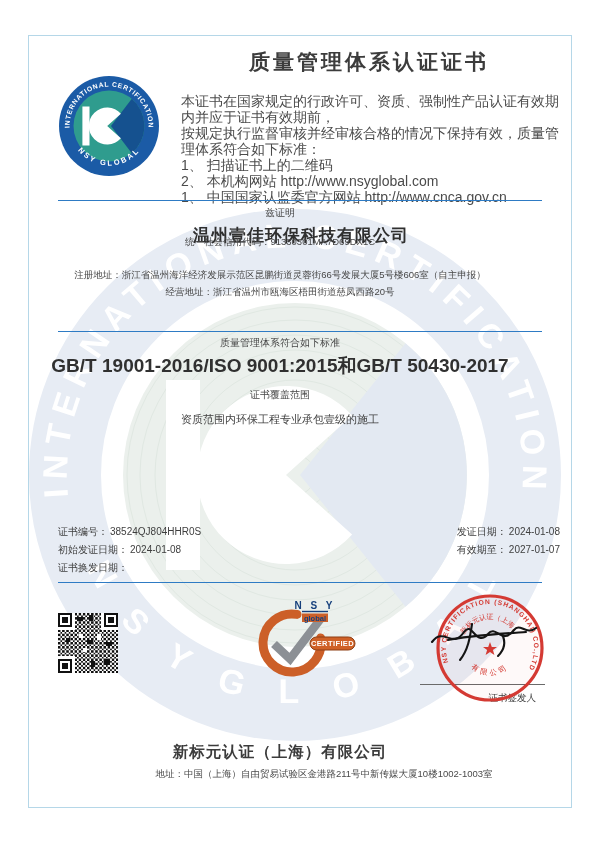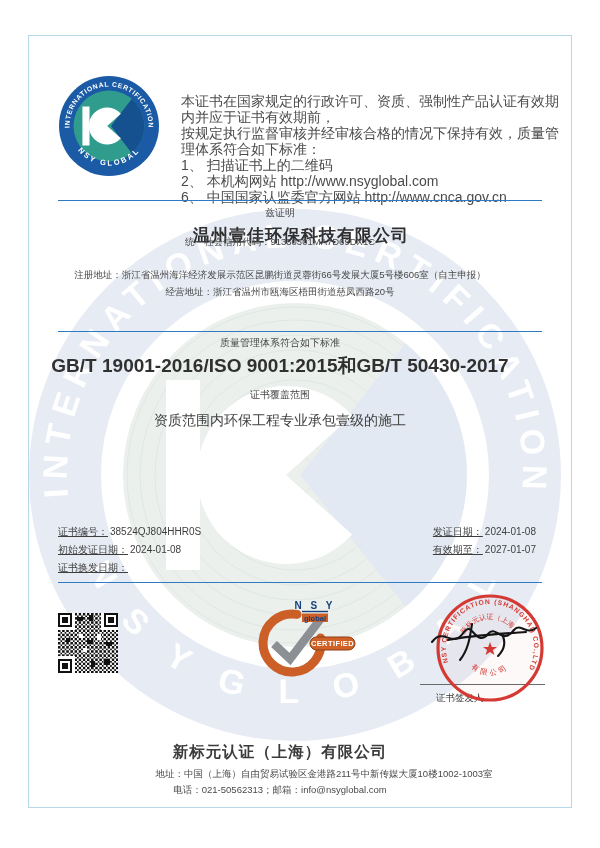--- a/index.html
+++ b/index.html
@@ -11,25 +11,25 @@
   .abs{position:absolute;}
   .ctr{left:30px;width:500px;text-align:center;}
   .title{left:180px;top:48px;width:378px;text-align:center;font-size:21px;font-weight:700;
          color:#3c3c3c;letter-spacing:3px;}
   .intro{left:181px;top:93px;width:386px;font-size:14px;color:#4b4b4b;line-height:16px;}
   .sep{left:58px;width:484px;height:1px;background:#2e7bc4;}
   .small-head{font-size:10px;color:#474747;}
   .company{font-size:17px;font-weight:700;color:#2f2f2f;letter-spacing:1px;}
   .meta{font-size:9.5px;color:#474747;}
   .std{font-size:19px;font-weight:700;color:#303030;}
-  .scope{font-size:14px;color:#3f3f3f;}
+  .scope{font-size:11px;color:#3f3f3f;}
   .info{font-size:10px;color:#3e3e3e;line-height:18px;}
-  .info .lbl{margin-right:2px;text-decoration:underline;}
+  .info .lbl{margin-right:2px;}
   .sign-line{left:420px;top:684px;width:125px;height:1px;background:#6a6a6a;}
-  .signer{left:436px;top:692px;width:100px;text-align:left;font-size:9.5px;color:#3a3a3a;}
+  .signer{left:436px;top:692px;width:100px;text-align:right;font-size:9.5px;color:#3a3a3a;}
   .footer-co{top:742px;font-size:15.5px;font-weight:600;color:#3b3b3b;letter-spacing:1px;}
   .footer-ln{font-size:9.5px;color:#4a4a4a;}
 </style>
 </head>
 <body>
 
 <div class="page">
 
   <svg class="wm" width="600" height="848" viewBox="0 0 600 848" aria-hidden="true">
     <circle cx="295" cy="475" r="230" fill="none" stroke="#e7ecf4" stroke-width="72"></circle>
@@ -77,27 +77,28 @@
         <path id="logo-bot" d="M16.2,68.7 A39.5,39.5 0 0 0 87.8,68.7" fill="none"></path>
       </defs>
       <text font-size="6.8" font-weight="bold" fill="#ffffff" letter-spacing="0.7">
         <textPath href="#logo-top" startOffset="50%" text-anchor="middle">INTERNATIONAL CERTIFICATION</textPath>
       </text>
       <text font-size="7.5" font-weight="bold" fill="#ffffff" letter-spacing="2.2">
         <textPath href="#logo-bot" startOffset="50%" text-anchor="middle">NSY GLOBAL</textPath>
       </text>
     </svg>
 
+    <div class="abs title">质量管理体系认证证书</div>
 
     <div class="abs intro">
       <div>本证书在国家规定的行政许可、资质、强制性产品认证有效期内并应于证书有效期前，</div>
       <div>按规定执行监督审核并经审核合格的情况下保持有效，质量管理体系符合如下标准：</div>
       <div>1、 扫描证书上的二维码</div>
       <div>2、 本机构网站 http://www.nsyglobal.com</div>
-      <div>6、 中国国家认监委官方网站 http://www.cnca.gov.cn</div>
+      <div>1、 中国国家认监委官方网站 http://www.cnca.gov.cn</div>
     </div>
 
     <div class="abs sep" style="top:200px;"></div>
 
     <div class="abs ctr small-head" style="top:206px;">兹证明</div>
     <div class="abs ctr company" style="top:224px;padding-left:21px;">温州壹佳环保科技有限公司</div>
     <div class="abs ctr meta" style="top:236px;">
       <span>统一社会信用代码：</span><span>91330301MA7D69DX1C</span>
     </div>
     <div class="abs ctr meta" style="top:269px;">注册地址：浙江省温州海洋经济发展示范区昆鹏街道灵蓉街66号发展大厦5号楼606室（自主申报）</div>
@@ -108,21 +109,21 @@
     <div class="abs ctr small-head" style="top:336px;">质量管理体系符合如下标准</div>
     <div class="abs ctr std" style="top:353px;">GB/T 19001-2016/ISO 9001:2015和GB/T 50430-2017</div>
     <div class="abs ctr small-head" style="top:388px;">证书覆盖范围</div>
     <div class="abs ctr scope" style="top:412px;">资质范围内环保工程专业承包壹级的施工</div>
 
     <div class="abs info" style="left:58px;top:523px;">
       <div><span class="lbl">证书编号：</span><span>38524QJ804HHR0S</span></div>
       <div><span class="lbl">初始发证日期：</span><span>2024-01-08</span></div>
       <div><span class="lbl">证书换发日期：</span><span></span></div>
     </div>
-    <div class="abs info" style="right:64px;top:523px;text-align:right;">
+    <div class="abs info" style="right:40px;top:523px;text-align:right;">
       <div><span class="lbl">发证日期：</span><span>2024-01-08</span></div>
       <div><span class="lbl">有效期至：</span><span>2027-01-07</span></div>
     </div>
 
     <div class="abs sep" style="top:582px;"></div>
 
     <svg class="abs" style="left:58px;top:613px;" width="60" height="60" viewBox="0 0 29 29" shape-rendering="crispEdges">
       <defs>
         <pattern id="qrp" width="2" height="2" patternUnits="userSpaceOnUse">
           <rect width="1" height="1" fill="#111"></rect>
@@ -190,16 +191,15 @@
       <g fill="none" stroke="#141414" stroke-width="2.1" stroke-linecap="round">
         <path d="M18,52 C30,36 38,60 50,42 C58,30 62,58 74,44 C82,34 88,56 100,40 C106,32 112,46 122,38"></path>
         <path d="M34,50 C52,46 84,44 112,42"></path>
         <path d="M58,34 C56,48 54,60 46,70"></path>
         <path d="M88,44 C92,52 90,60 84,66"></path>
       </g>
     </svg>
 
     <div class="abs ctr footer-co">新标元认证（上海）有限公司</div>
     <div class="abs ctr footer-ln" style="top:768px;padding-left:44px;">地址：中国（上海）自由贸易试验区金港路211号中新传媒大厦10楼1002-1003室</div>
-    <div class="abs ctr footer-ln" style="top:784px;">电话：021-50562313；邮箱：info@nsyglobal.com</div>
 
   </div>
 </div>
 
 </body></html>

